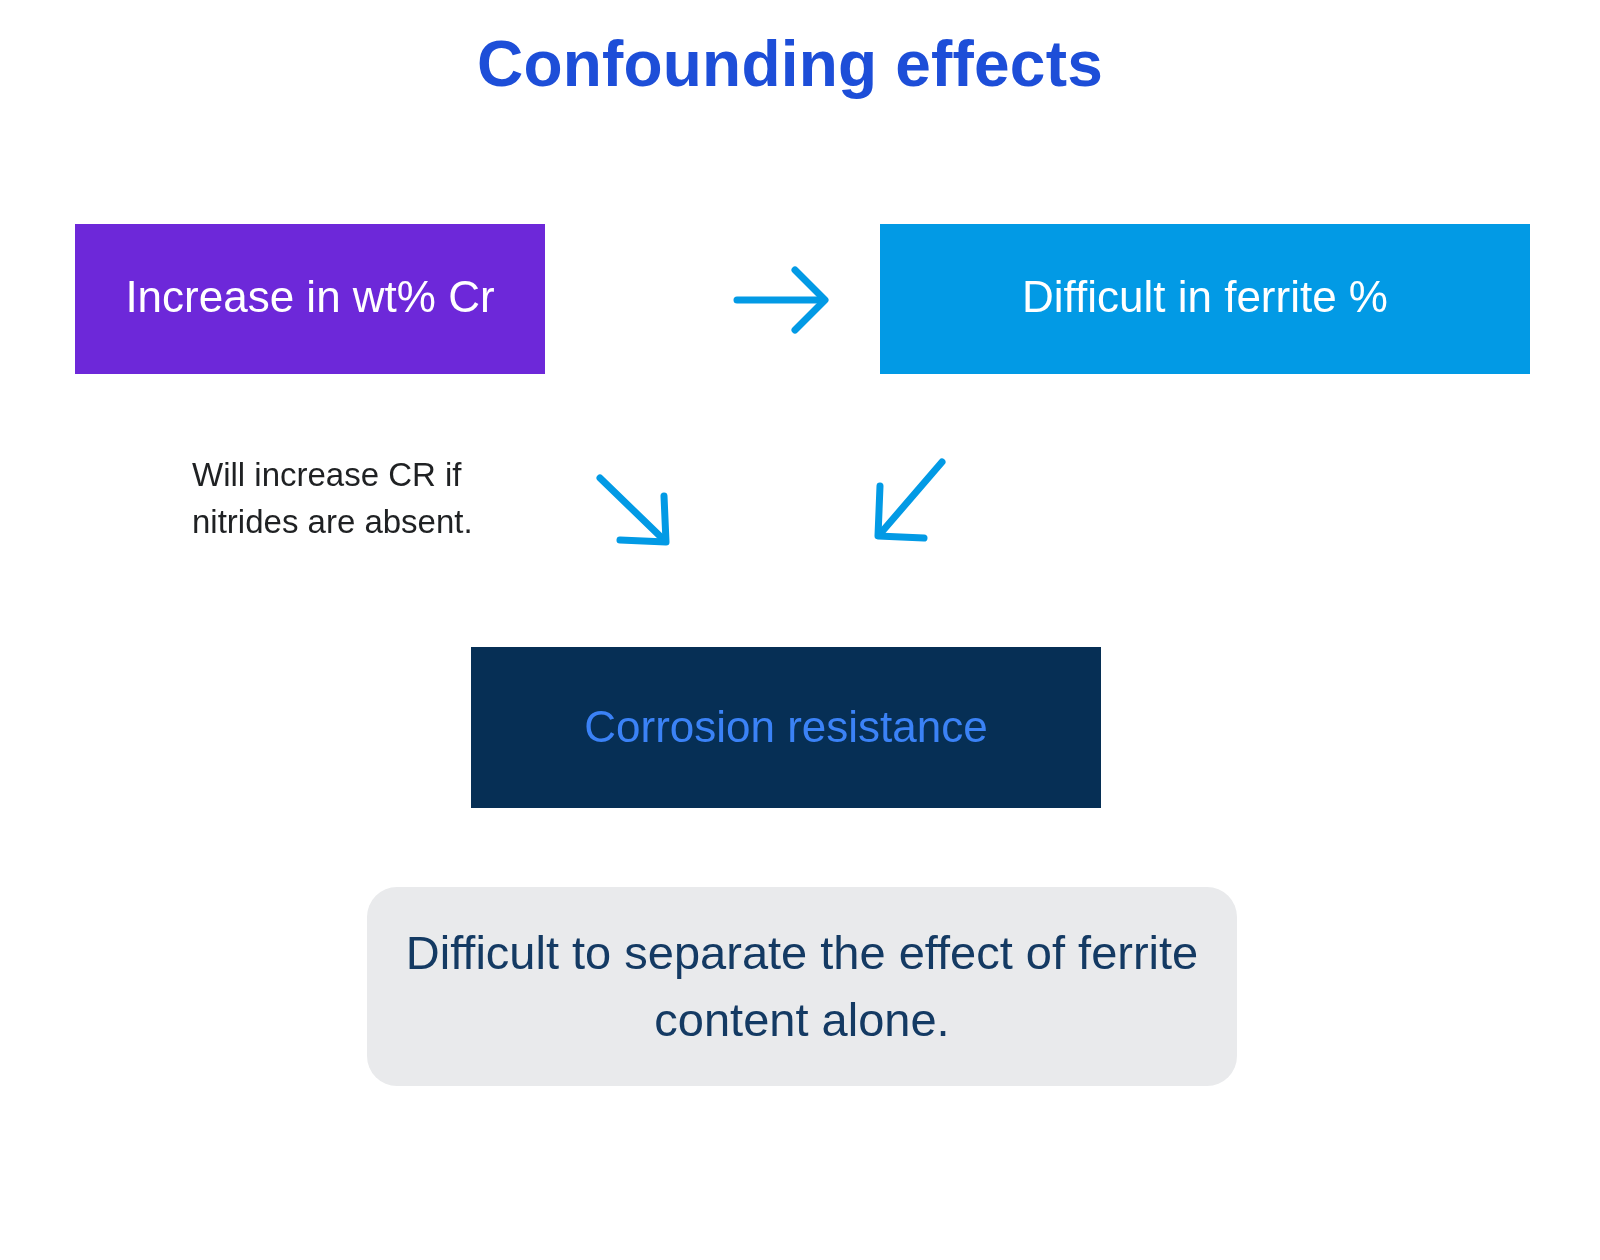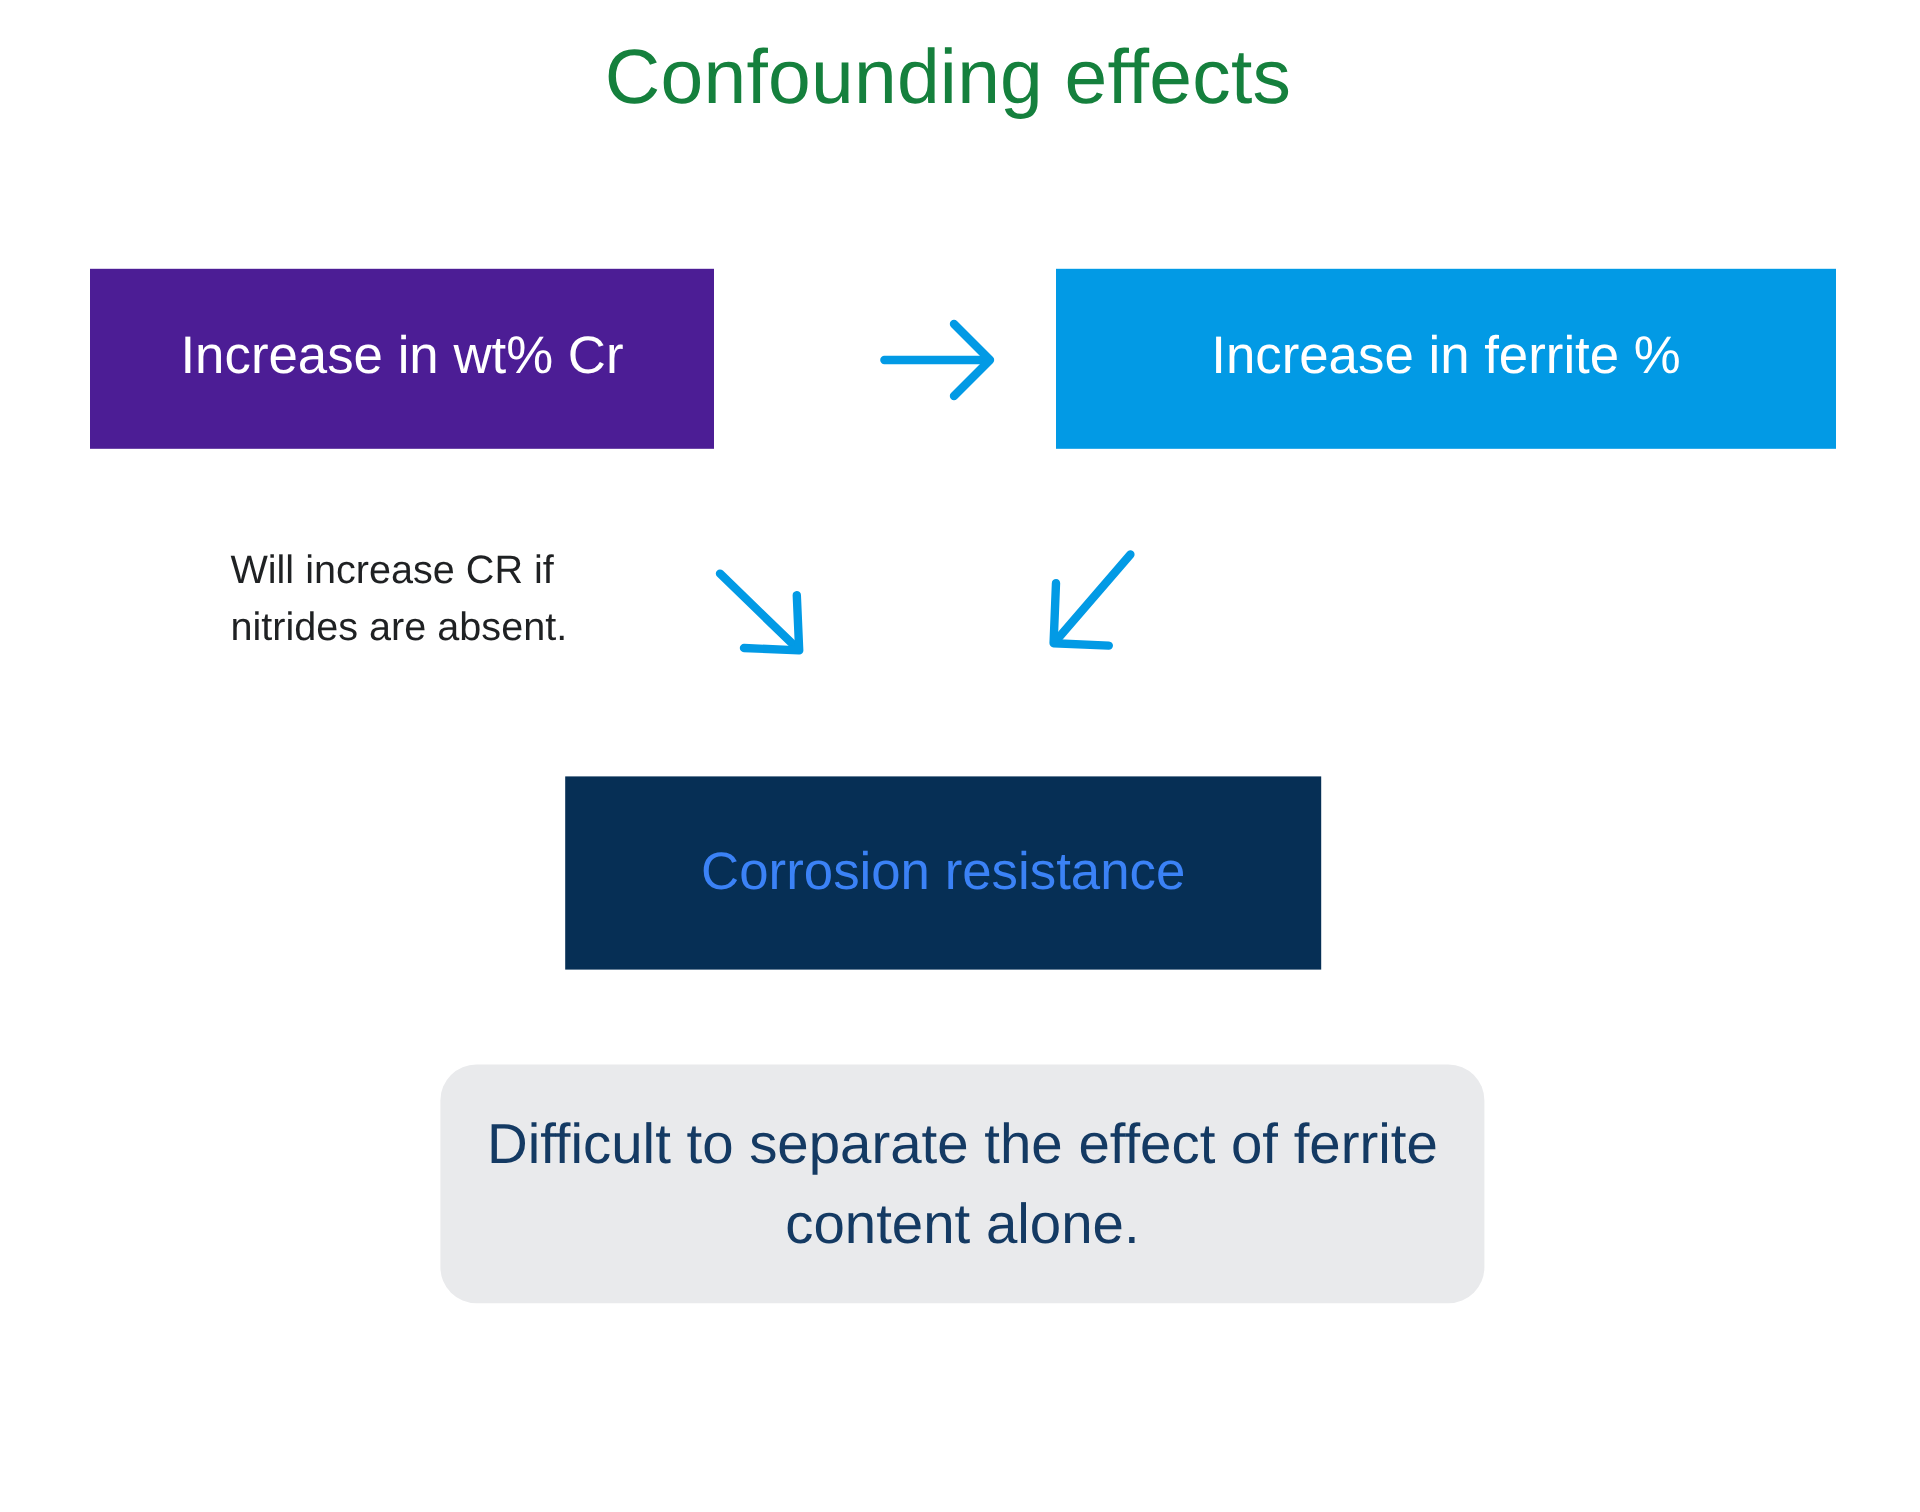--- a/index.html
+++ b/index.html
@@ -20,23 +20,23 @@
   }
 
   
   #slide-title {
     position: absolute;
     left: 0;
     top: 32px;
     width: 1580px;
     text-align: center;
     font-size: 64px;
-    font-weight: 400;
+    font-weight: 700;
     line-height: 1.0;
-    color: #15803d;
+    color: #1d4ed8;
     letter-spacing: 0.2px;
     white-space: nowrap;
   }
 
   
   .box {
     position: absolute;
     display: flex;
     align-items: center;
     justify-content: center;
@@ -45,23 +45,23 @@
   }
   .box-label {
     display: block;
     width: 100%;
     line-height: 1.18;
   }
 
   #box-cr {
     left: 75px;
     top: 224px;
-    width: 520px;
+    width: 470px;
     height: 150px;
-    background: #4c1d95;
+    background: #6d28d9;
   }
   #box-ferrite {
     left: 880px;
     top: 224px;
     width: 650px;
     height: 150px;
     background: #029ae5;
   }
   #box-cr .box-label,
   #box-ferrite .box-label {
@@ -143,21 +143,21 @@
   </div>
 
   <svg class="arrow-svg" id="arrow-right-svg" width="110" height="84" viewBox="0 0 110 84">
     <g fill="none" stroke="#029ae5" stroke-width="7" stroke-linecap="round" stroke-linejoin="round">
       <line x1="12" y1="42" x2="98" y2="42"></line>
       <polyline points="70,12 100,42 70,72"></polyline>
     </g>
   </svg>
 
   <div class="box" id="box-ferrite">
-    <span class="box-label">Increase in ferrite %</span>
+    <span class="box-label">Difficult in ferrite %</span>
   </div>
 
   <div class="note" id="note-left">Will increase CR if
 nitrides are absent.</div>
 
   <svg class="arrow-svg" id="arrow-down-right-svg" width="86" height="82" viewBox="0 0 86 82">
     <g fill="none" stroke="#029ae5" stroke-width="7" stroke-linecap="round" stroke-linejoin="round">
       <line x1="8" y1="8" x2="72" y2="70"></line>
       <polyline points="72,26 74,72 28,70"></polyline>
     </g>

